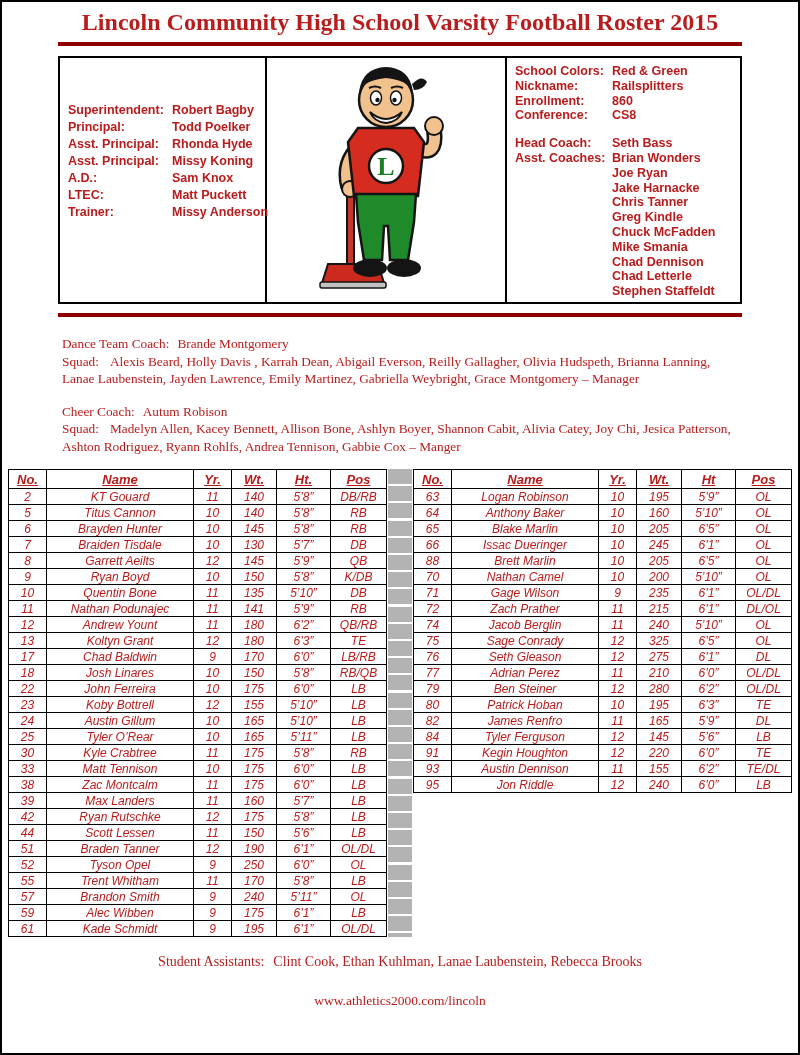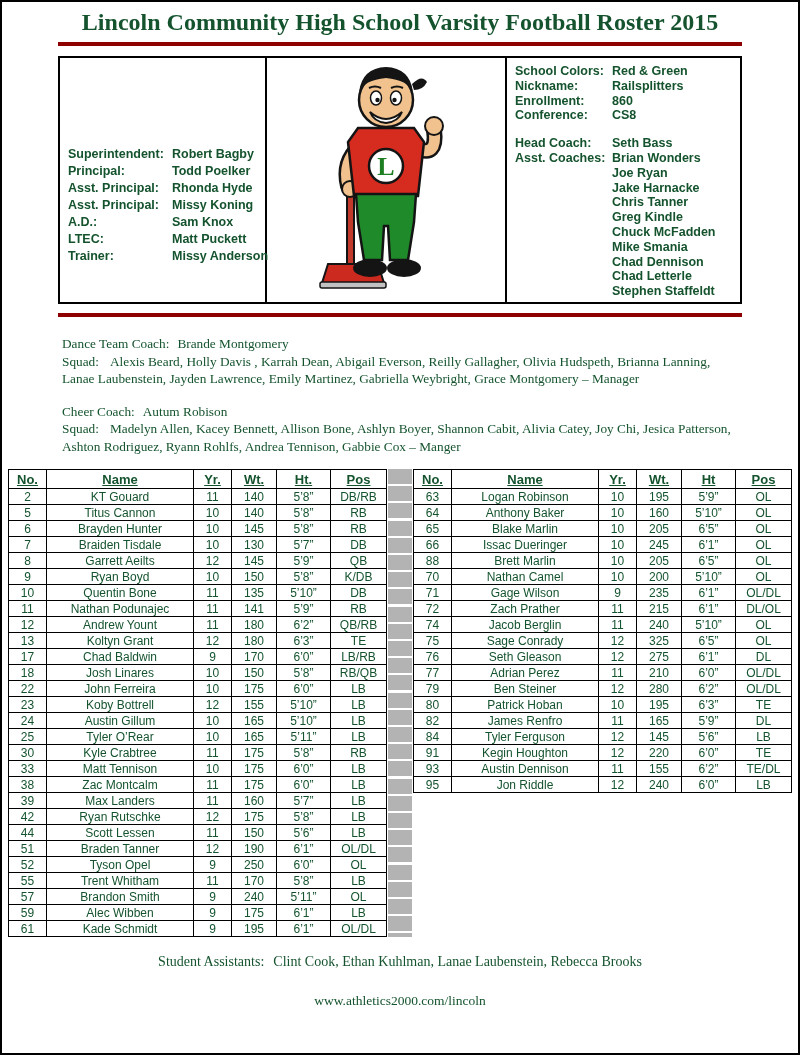--- a/index.html
+++ b/index.html
@@ -3,21 +3,21 @@
 <meta charset="utf-8">
 <style>
   * { box-sizing: border-box; }
   html, body { margin: 0; padding: 0; background: #ffffff; }
   .page {
     width: 800px; height: 1055px;
     border: 2px solid #000;
     background: #fff;
     overflow: hidden;
     font-family: "Liberation Sans", sans-serif;
-    color: #14532d;
+    color: #b91c1c;
   }
   .title {
     font-family: "Liberation Serif", serif;
     font-weight: bold;
     font-size: 24px;
     text-align: center;
     margin: 7px 10px 6px;
   }
   .redline {
     height: 4px;
@@ -41,39 +41,38 @@
   .mascot-cell {
     width: 240px;
     border-right: 2px solid #000;
     display: flex; align-items: center; justify-content: center;
   }
   .school-cell { flex: 1; padding: 6px 6px 0 8px; }
   .grid2 {
     display: grid; grid-template-columns: 104px 1fr;
     font-weight: bold; font-size: 12.5px; line-height: 17px;
     white-space: nowrap;
-    margin-top: 44px;
   }
   .grid2b {
     display: grid; grid-template-columns: 97px 1fr;
     font-weight: bold; font-size: 12.5px; line-height: 14.8px;
     white-space: nowrap;
   }
   .vspacer { height: 13px; }
   .squad-block {
     font-family: "Liberation Serif", serif;
     font-size: 13.3px; line-height: 17.5px;
     margin: 0 60px;
   }
   .squad-block p { margin: 0; }
   .cheer { margin-top: 15px; }
   .dance { margin-top: 18px; }
   .lab  { margin-right: 8px; }
   .lab2 { margin-right: 11px; }
-  .roster { display: flex; align-items: flex-start; margin: 14px 6px 4px; }
+  .roster { display: flex; align-items: flex-start; margin: 14px 6px 4px; font-style: italic; }
   .roster-table {
     width: 378px; border-collapse: collapse; table-layout: fixed;
     font-size: 12px; align-self: flex-start; background: #fff;
   }
   .roster-table th, .roster-table td {
     border: 1px solid #000; text-align: center;
     height: 16px; padding: 0 2px;
     overflow: hidden; white-space: nowrap;
   }
   .roster-table th { font-size: 13px; font-weight: bold; text-decoration: underline; height: 19px; }

